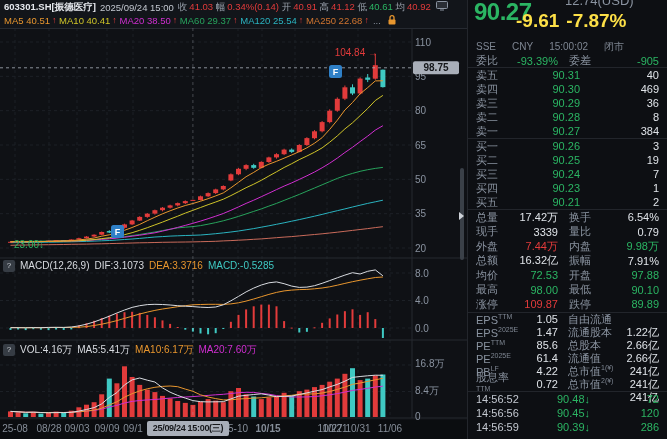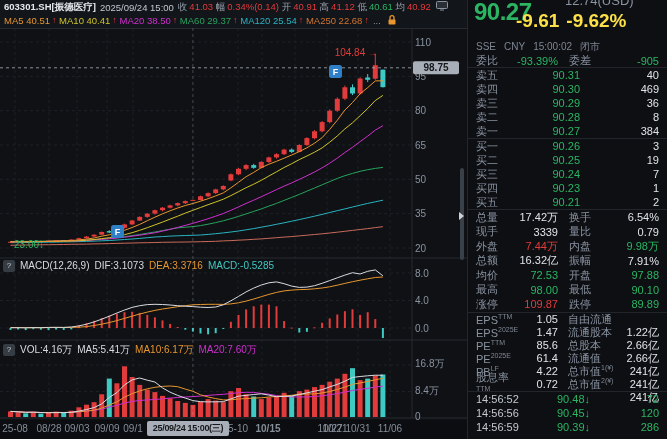--- a/index.html
+++ b/index.html
@@ -39,21 +39,21 @@
   .scroll-thumb{position:absolute;left:460px;top:168px;width:4px;height:92px;border-radius:2px;background:#3a4048;}
   .panel-arrow{position:absolute;left:459px;top:212px;width:0;height:0;
                border-left:5px solid #cfd3d9;border-top:4px solid transparent;border-bottom:4px solid transparent;}
   
   .right-panel{position:absolute;left:467px;top:0;width:200px;height:439px;background:#0d0f13;
                border-left:1px solid #23262c;box-sizing:border-box;font-size:11px;}
   .rp-header{position:relative;height:40px;}
   .big-price{position:absolute;left:6px;top:-2px;font-size:24px;font-weight:bold;color:#2bb563;letter-spacing:-0.5px;}
   .usd-price{position:absolute;left:97px;top:-7px;font-size:13px;color:#8a93a0;}
   .chg{position:absolute;left:48px;top:10px;font-size:19px;font-weight:bold;color:#fde047;display:flex;gap:7px;}
-  .rp-meta{height:14px;line-height:14px;padding:0 8px;color:#7e8692;font-size:10px;display:flex;gap:8px;}
+  .rp-meta{height:14px;line-height:14px;padding:0 8px;color:#7e8692;font-size:10px;display:flex;gap:16px;}
   .rp-row{display:flex;align-items:center;padding:0 8px;box-sizing:border-box;}
   .wb-row{height:14px;border-bottom:1px solid #22252b;}
   .wb-row .lb{color:#8a93a0;}
   .wb-row .v{color:#2bb563;}
   .book-row,.tick-row{height:14px;}
   .stat-row{height:14.5px;}
   .fin-row{height:13px;}
   .sec{border-bottom:1px solid #22252b;}
   .c-w{color:#dfe3e8;}
   .c-g{color:#2bb563;}
@@ -456,21 +456,21 @@
     <div class="scroll-thumb"></div>
     <div class="panel-arrow"></div>
   </div>
 
   <div class="right-panel">
     <div class="rp-header">
       <span class="big-price">90.27</span>
       <span class="usd-price">12.74(USD)</span>
       <span class="chg">
         <span>-9.61</span>
-          <span>-9.62%</span>
+          <span>-7.87%</span>
       </span>
     </div>
     <div class="rp-meta">
       <span>SSE</span>
         <span>CNY</span>
       <span>15:00:02</span>
         <span>闭市</span>
     </div>
     <div class="rp-row wb-row">
       <span class="lb st-l1">委比</span>

